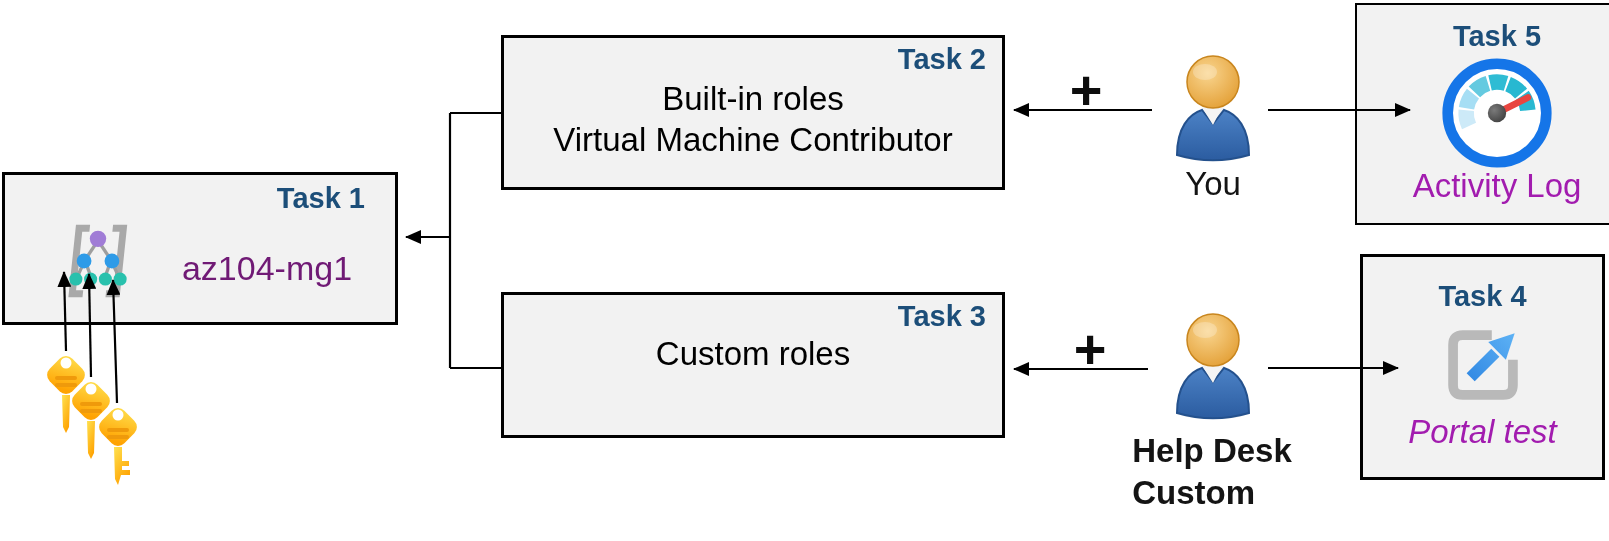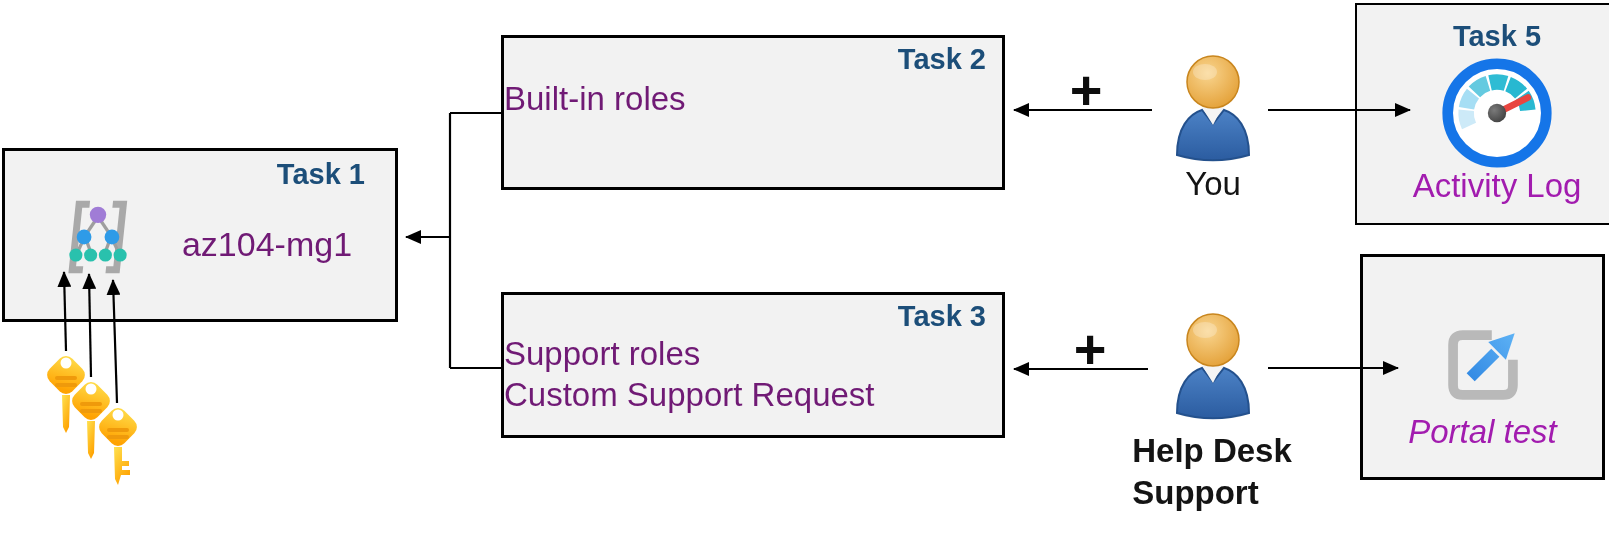--- a/index.html
+++ b/index.html
@@ -10,22 +10,22 @@
   .box{
     position:absolute;background:#F2F2F2;border:3px solid #000;box-sizing:border-box;
   }
   .box.thin{border-width:2px;}
   .badge{
     position:absolute;font-weight:bold;font-size:29px;color:#1C4E79;line-height:1.1;white-space:nowrap;
   }
   .badge.tr{top:6px;right:16px;}
   .badge.center{left:0;right:0;top:16px;text-align:center;}
   .roles-text{
-    position:absolute;left:0;right:0;top:40px;
-    font-size:33px;line-height:41px;color:#701a75;
+    position:absolute;left:0;right:0;top:40px;text-align:center;
+    font-size:33px;line-height:41px;color:#000000;
   }
   .mg-name{
     position:absolute;left:150px;right:16px;top:74px;text-align:center;
     font-size:34px;color:#701a75;
   }
   .caption-bottom{
     position:absolute;left:0;right:0;text-align:center;font-size:33px;color:#a21caf;
   }
   .actor-label{
     position:absolute;transform:translateX(-50%);
@@ -65,21 +65,21 @@
         <stop offset="0" stop-color="#7A7A7A"></stop>
           <stop offset="1" stop-color="#3C3C3C"></stop>
       </radialGradient>
       <linearGradient id="linkGrad" gradientUnits="userSpaceOnUse" x1="30" y1="70" x2="86" y2="14">
         <stop offset="0" stop-color="#2E86E2"></stop>
           <stop offset="1" stop-color="#5EB2F5"></stop>
       </linearGradient>
     </defs>
   </svg>
 
-  <div class="box" style="left:2px;top:148px;width:396px;height:174px;">
+  <div class="box" style="left:2px;top:172px;width:396px;height:153px;">
     <div class="badge" style="top:8px;right:30px;">Task 1</div>
     <svg class="abs" style="left:52px;top:44px;" width="82" height="84" viewBox="0 0 100 100">
       <g transform="translate(5 0) skewX(-6)" stroke="#A9A9A9" stroke-width="8.5" fill="none">
         <path d="M36,10 L23,10 L23,90 L36,90"></path>
         <path d="M64,10 L77,10 L77,90 L64,90"></path>
       </g>
       <g stroke="#9E9E9E" stroke-width="4">
         <line x1="50" y1="25" x2="34" y2="49"></line>
         <line x1="50" y1="25" x2="66" y2="49"></line>
         <line x1="34" y1="49" x2="24" y2="71"></line>
@@ -95,48 +95,49 @@
       <circle cx="59" cy="72" r="8" fill="#29C1AD"></circle>
       <circle cx="77" cy="72" r="8" fill="#29C1AD"></circle>
     </svg>
     <div class="mg-name">az104-mg1</div>
   </div>
 
   <div class="box" style="left:501px;top:35px;width:504px;height:155px;">
     <div class="badge tr">Task 2</div>
     <div class="roles-text">
       <div>Built-in roles</div>
+      <div>Virtual Machine Contributor</div>
     </div>
   </div>
 
   <div class="box" style="left:501px;top:292px;width:504px;height:146px;">
     <div class="badge tr">Task 3</div>
     <div class="roles-text" style="top:38px;">
-      <div>Support roles</div>
-      <div>Custom Support Request</div>
+      <div>Custom roles</div>
     </div>
   </div>
 
   <div class="box thin" style="left:1355px;top:3px;width:284px;height:222px;">
     <div class="badge center">Task 5</div>
     <svg class="abs" style="left:50%;top:50px;transform:translateX(-50%);" width="116" height="116" viewBox="0 0 120 120">
       <circle cx="60" cy="60" r="51" fill="#FFFFFF" stroke="#1575E8" stroke-width="11"></circle>
       <path d="M23.8,76.9 A40 40 0 0 1 20.2,56.5 L36.1,57.9 A24 24 0 0 0 38.3,70.1 Z" fill="#CDEAF8"></path>
       <path d="M20.5,53.7 A40 40 0 0 1 28.9,34.8 L41.4,44.9 A24 24 0 0 0 36.3,56.3 Z" fill="#A6DEF4"></path>
       <path d="M30.7,32.7 A40 40 0 0 1 48.3,21.8 L53.0,37.1 A24 24 0 0 0 42.5,43.6 Z" fill="#64CAE0"></path>
       <path d="M51.0,21.0 A40 40 0 0 1 71.7,21.8 L67.0,37.1 A24 24 0 0 0 54.6,36.6 Z" fill="#2FBCD4"></path>
       <path d="M74.3,22.7 A40 40 0 0 1 91.1,34.8 L78.7,44.9 A24 24 0 0 0 68.6,37.6 Z" fill="#28B8D1"></path>
       <path d="M92.8,37.1 A40 40 0 0 1 99.9,56.5 L83.9,57.9 A24 24 0 0 0 79.7,46.2 Z" fill="#28B8D1"></path>
       <line x1="60" y1="60" x2="92" y2="44" stroke="#E8453F" stroke-width="7" stroke-linecap="round"></line>
       <circle cx="60" cy="60" r="9.5" fill="url(#hubGrad)"></circle>
     </svg>
     <div class="caption-bottom" style="bottom:18px;">Activity Log</div>
   </div>
 
   <div class="box" style="left:1360px;top:254px;width:245px;height:226px;">
+    <div class="badge center" style="top:24px;">Task 4</div>
     <svg class="abs" style="left:50%;top:64px;transform:translateX(-50%);" width="92" height="88" viewBox="0 0 100 100">
       <path d="M60,16 L27,16 Q16,16 16,27 L16,73 Q16,84 27,84 L73,84 Q84,84 84,73 L84,44" fill="none" stroke="#B9B9B9" stroke-width="11"></path>
       <line x1="36" y1="64" x2="64" y2="36" stroke="url(#linkGrad)" stroke-width="13"></line>
       <polygon points="56,24 86,14 76,44" fill="url(#linkGrad)"></polygon>
     </svg>
     <div class="caption-bottom" style="bottom:26px;font-style:italic;">Portal test</div>
   </div>
 
   <div class="plus" style="left:1086px;top:90px;">+</div>
   <div class="plus" style="left:1090px;top:349px;">+</div>
@@ -154,21 +155,21 @@
   <svg class="abs" style="left:1167px;top:310px;" width="92" height="110" viewBox="0 0 92 110">
     <ellipse cx="46" cy="103" rx="34" ry="6" fill="#AAAAAA" opacity="0.3"></ellipse>
     <polygon points="34,56 46,94 58,56" fill="#F2F2F2"></polygon>
     <path d="M10,103 C10,76 22,62 35,58 L46,72 L57,58 C70,62 82,76 82,103 C58,110 34,110 10,103 Z" fill="url(#pBody)" stroke="#24518D" stroke-width="2"></path>
     <polygon points="36,57 46,73 54,57" fill="#F4F4F4"></polygon>
     <circle cx="46" cy="30" r="26" fill="url(#pHead)" stroke="#C9861E" stroke-width="1.5"></circle>
     <ellipse cx="38" cy="20" rx="12" ry="8" fill="#FFFFFF" opacity="0.25"></ellipse>
   </svg>
   <div class="actor-label" style="left:1212px;top:430px;font-weight:bold;">
     <div>Help Desk</div>
-    <div>Support</div>
+    <div>Custom</div>
   </div>
 
   <svg class="abs" style="left:0;top:330px;" width="170" height="200" viewBox="0 0 170 200">
     <g transform="translate(34 19)">
       <rect x="16" y="10" width="32" height="32" rx="9" transform="rotate(45 32 26)" fill="url(#keyGrad)"></rect>
       <circle cx="32" cy="14" r="5.5" fill="#FFFFFF"></circle>
       <rect x="21" y="27" width="22" height="4" rx="2" fill="#EF9A0B"></rect>
       <rect x="21" y="34" width="22" height="4" rx="2" fill="#EF9A0B"></rect>
       <path d="M28,46 L36,46 L35,78 L32,84 L29,78 Z" fill="url(#keyGrad)"></path>
     </g>

